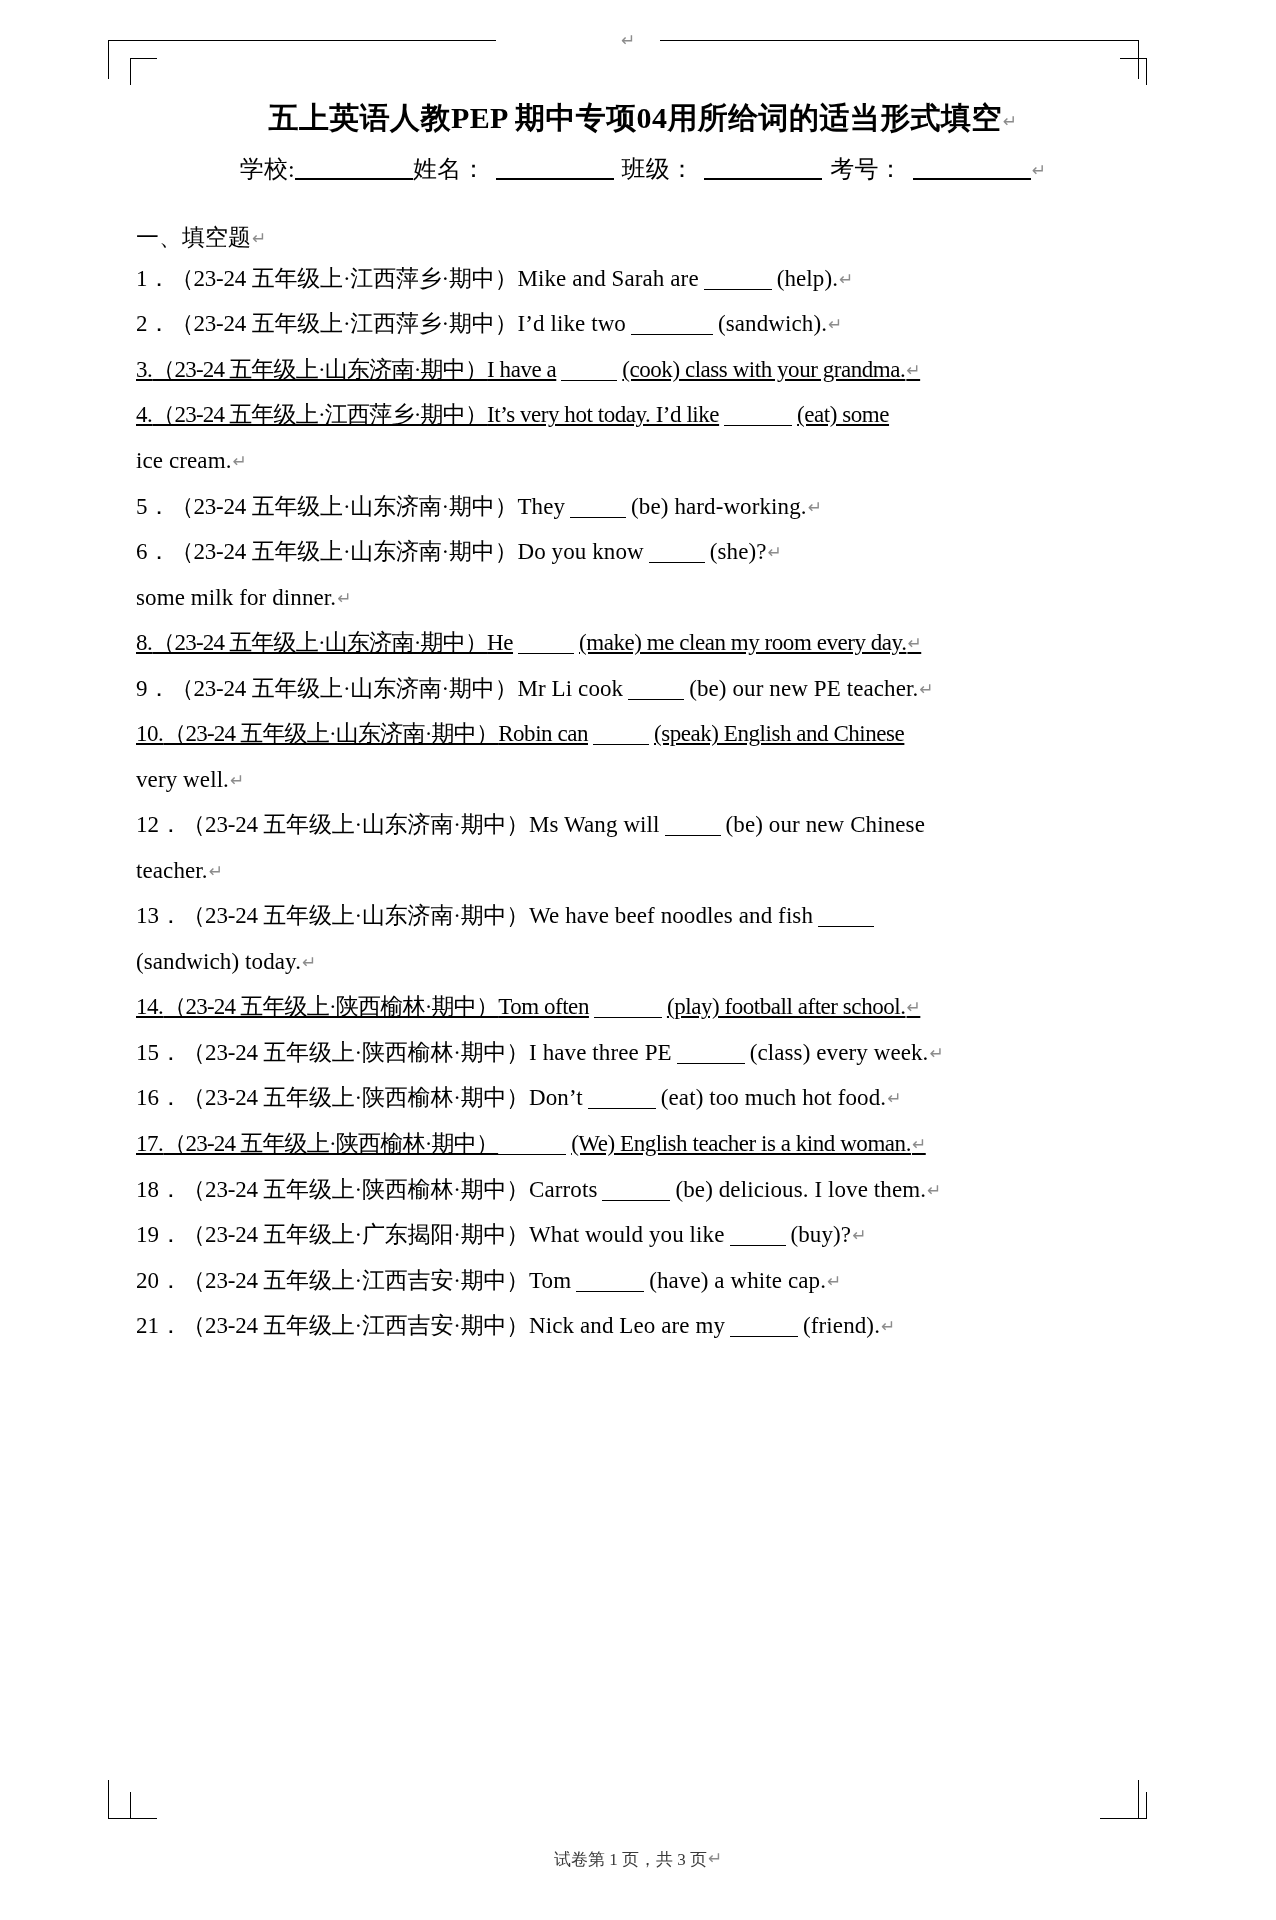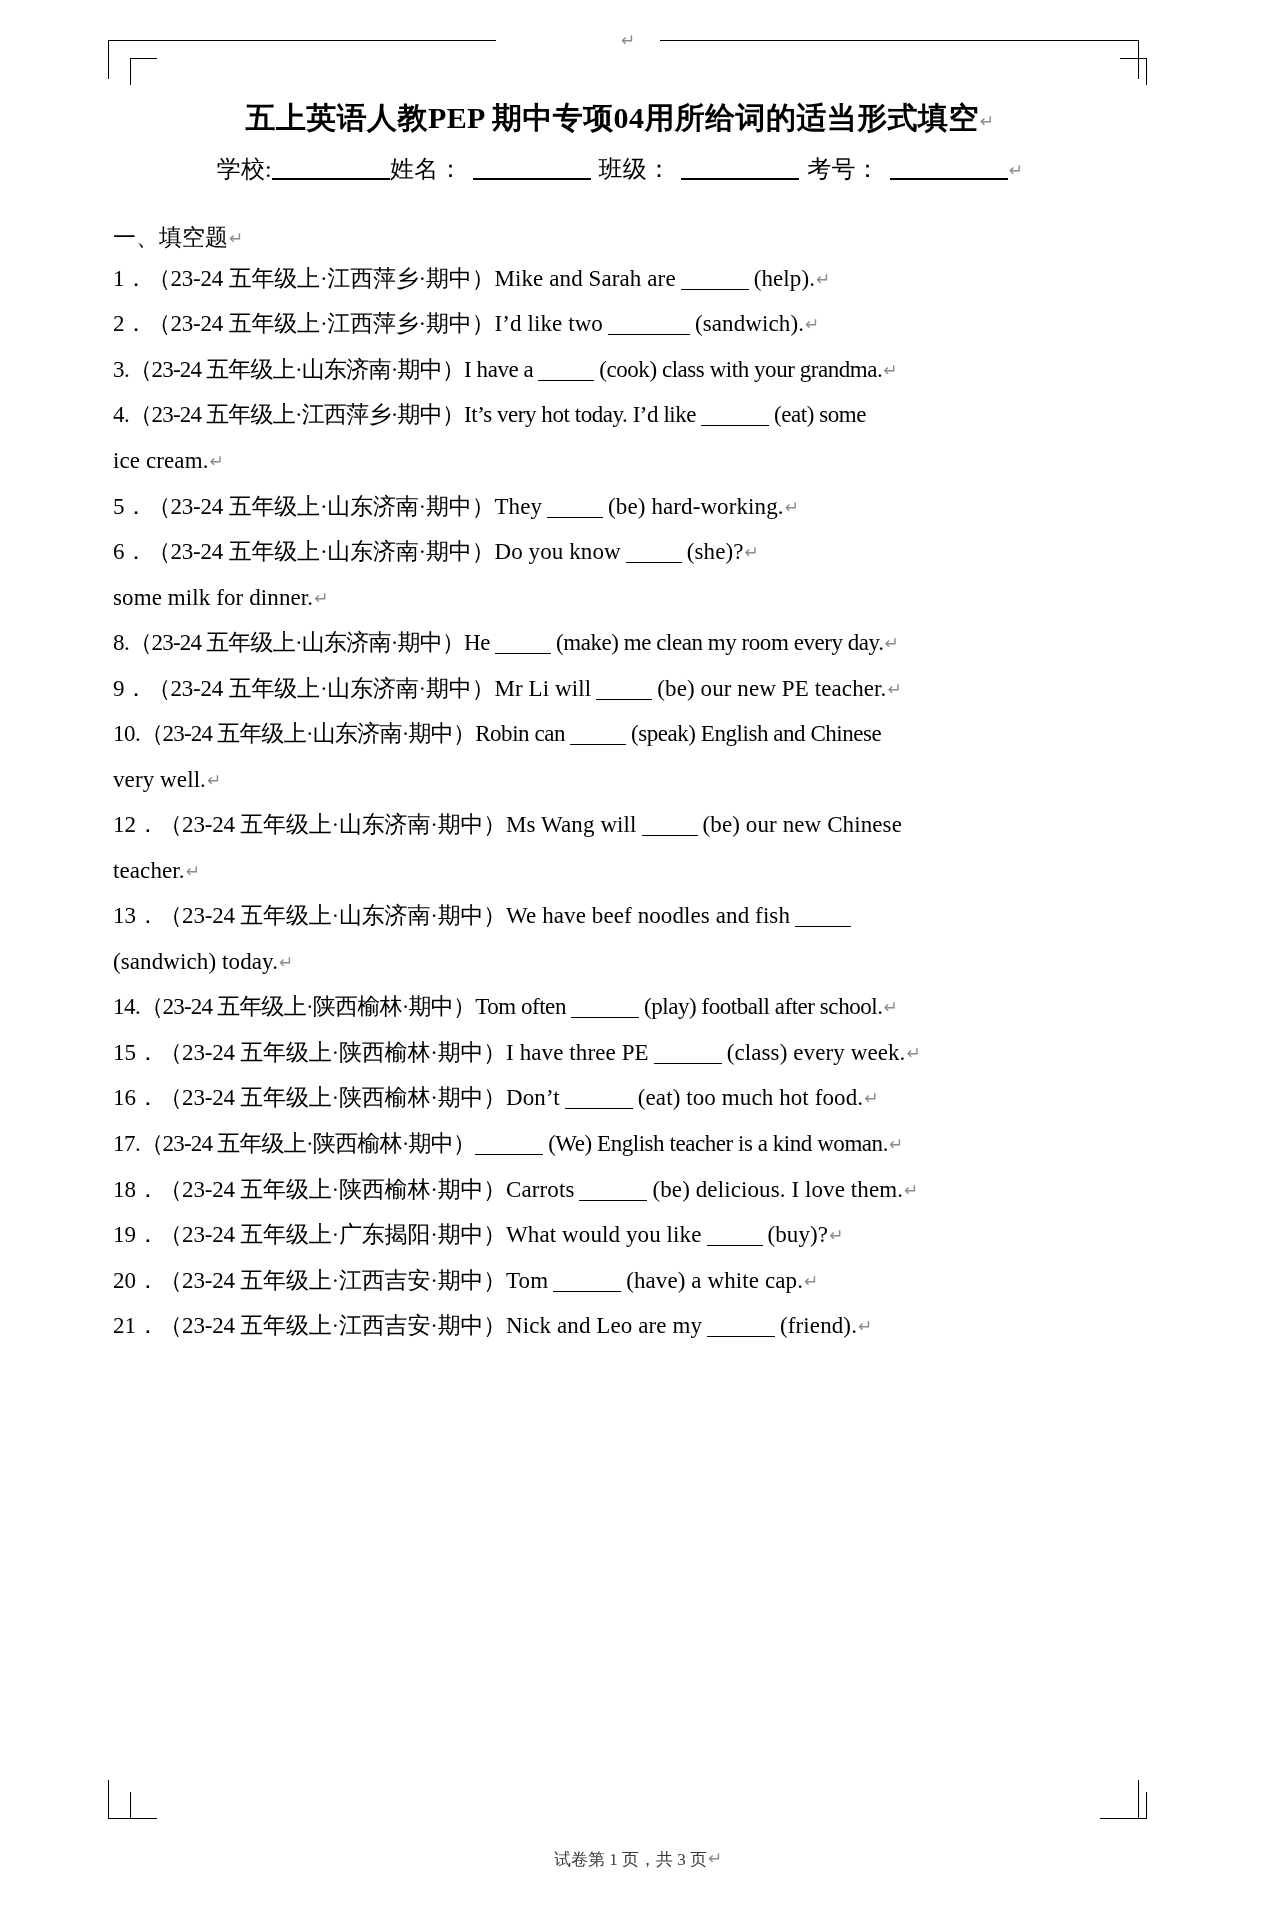--- a/index.html
+++ b/index.html
@@ -59,21 +59,21 @@
     position: absolute;
     left: 620px; top: 30px;
     font-size: 17px;
     color: #8a8a8a;
     font-family: "DejaVu Sans", sans-serif;
   }
 
   
   .content {
     position: absolute;
-    left: 113px;
+    left: 136px;
     top: 98px;
     width: 1014px;
   }
 
   .doc-title {
     font-weight: bold;
     font-size: 30px;
     line-height: 1.3;
     text-align: center;
     letter-spacing: 0.4px;
@@ -106,21 +106,21 @@
     line-height: 1.5;
   }
 
   .q {
     font-size: 23px;
     line-height: 1.98;
     text-align: left;
     letter-spacing: 0.1px;
   }
   .q .src { letter-spacing: -0.2px; }
-  .q.tight { letter-spacing: -0.45px; }
+  .q.tight { letter-spacing: -0.45px; text-decoration: underline; }
   .q.tight .src { letter-spacing: -0.8px; }
 
   .blank {
     display: inline-block;
     border-bottom: 1.8px solid #000;
     vertical-align: -4px;
     margin: 0 5px;
   }
   .b-s  { width: 56px; }
   .b-m  { width: 68px; }
@@ -182,21 +182,21 @@
     <div class="q"><span>ice cream.</span><span class="ret">↵</span></div>
 
     <div class="q"><span>5．</span><span class="src">（23-24 五年级上·山东济南·期中）</span><span>They</span><span class="blank b-s"></span><span>(be) hard-working.</span><span class="ret">↵</span></div>
 
     <div class="q"><span>6．</span><span class="src">（23-24 五年级上·山东济南·期中）</span><span>Do you know</span><span class="blank b-s"></span><span>(she)?</span><span class="ret">↵</span></div>
 
     <div class="q"><span>some milk for dinner.</span><span class="ret">↵</span></div>
 
     <div class="q tight"><span>8.</span><span class="src">（23-24 五年级上·山东济南·期中）</span><span>He</span><span class="blank b-s"></span><span>(make) me clean my room every day.</span><span class="ret">↵</span></div>
 
-    <div class="q"><span>9．</span><span class="src">（23-24 五年级上·山东济南·期中）</span><span>Mr Li will</span><span class="blank b-s"></span><span>(be) our new PE teacher.</span><span class="ret">↵</span></div>
+    <div class="q"><span>9．</span><span class="src">（23-24 五年级上·山东济南·期中）</span><span>Mr Li cook</span><span class="blank b-s"></span><span>(be) our new PE teacher.</span><span class="ret">↵</span></div>
 
     <div class="q tight"><span>10.</span><span class="src">（23-24 五年级上·山东济南·期中）</span><span>Robin can</span><span class="blank b-s"></span><span>(speak) English and Chinese</span></div>
     <div class="q"><span>very well.</span><span class="ret">↵</span></div>
 
 
     <div class="q"><span>12．</span><span class="src">（23-24 五年级上·山东济南·期中）</span><span>Ms Wang will</span><span class="blank b-s"></span><span>(be) our new Chinese</span></div>
     <div class="q"><span>teacher.</span><span class="ret">↵</span></div>
 
     <div class="q"><span>13．</span><span class="src">（23-24 五年级上·山东济南·期中）</span><span>We have beef noodles and fish</span><span class="blank b-s"></span></div>
     <div class="q"><span>(sandwich) today.</span><span class="ret">↵</span></div>

